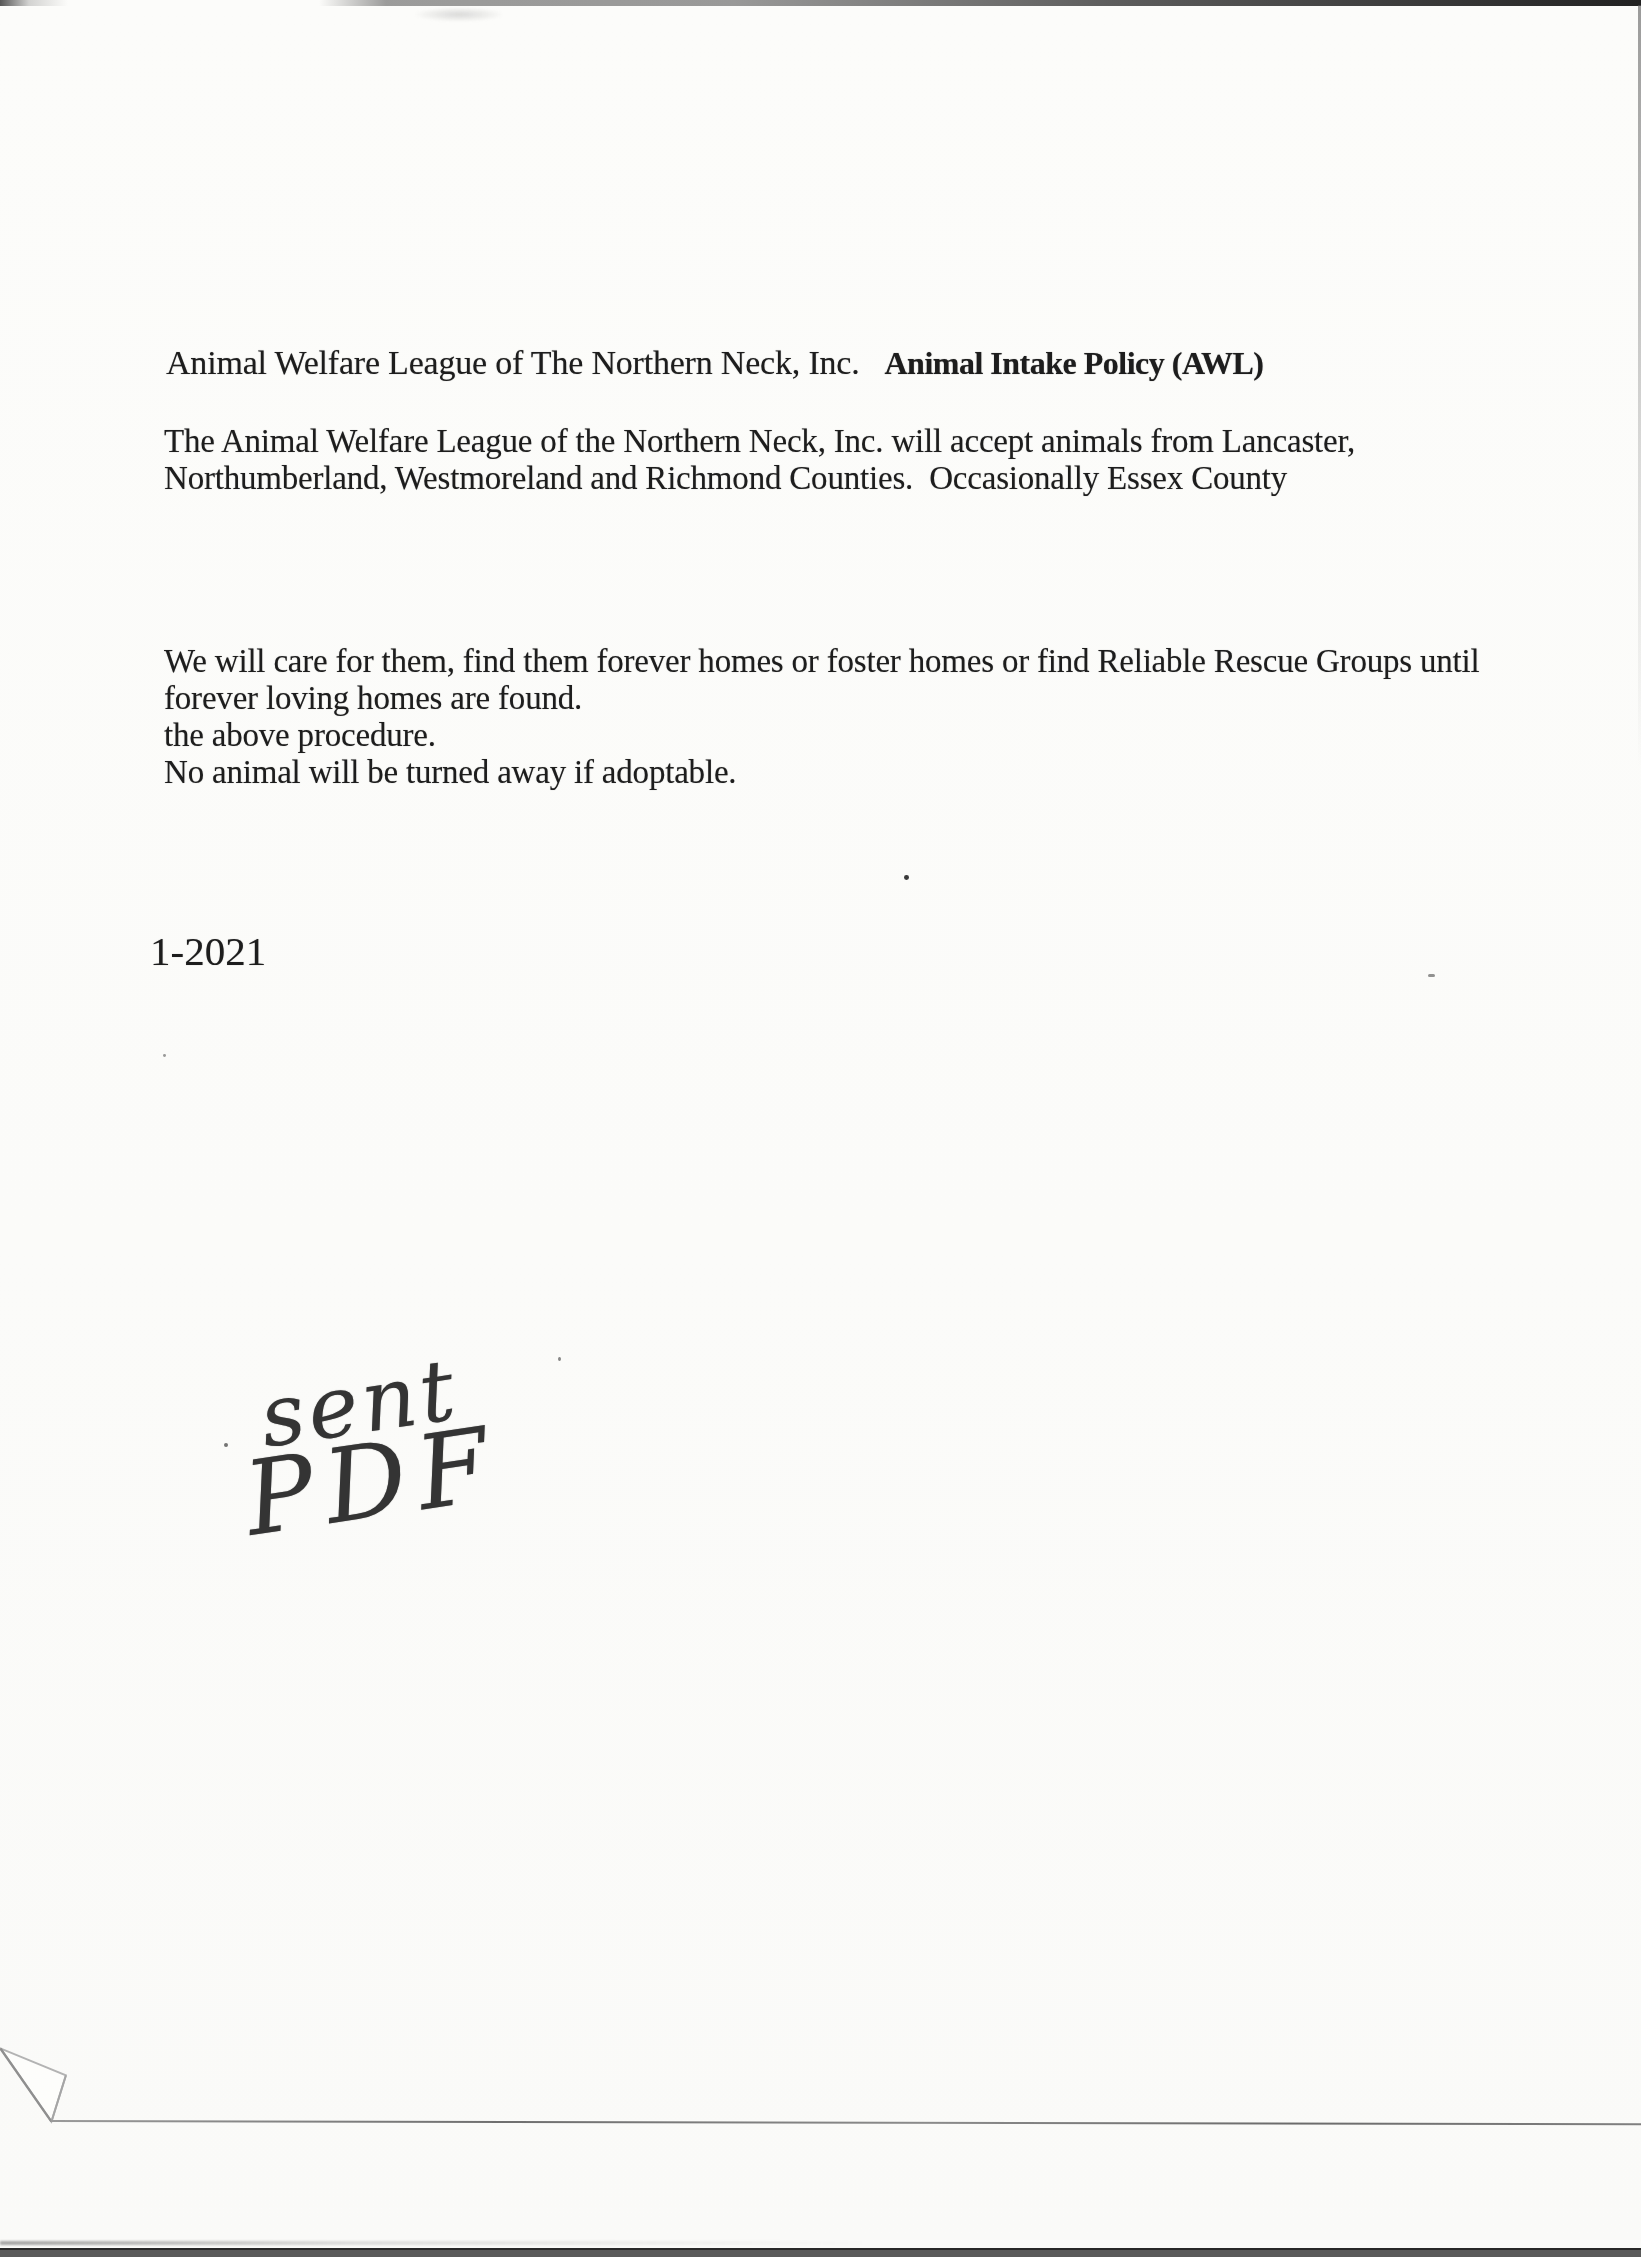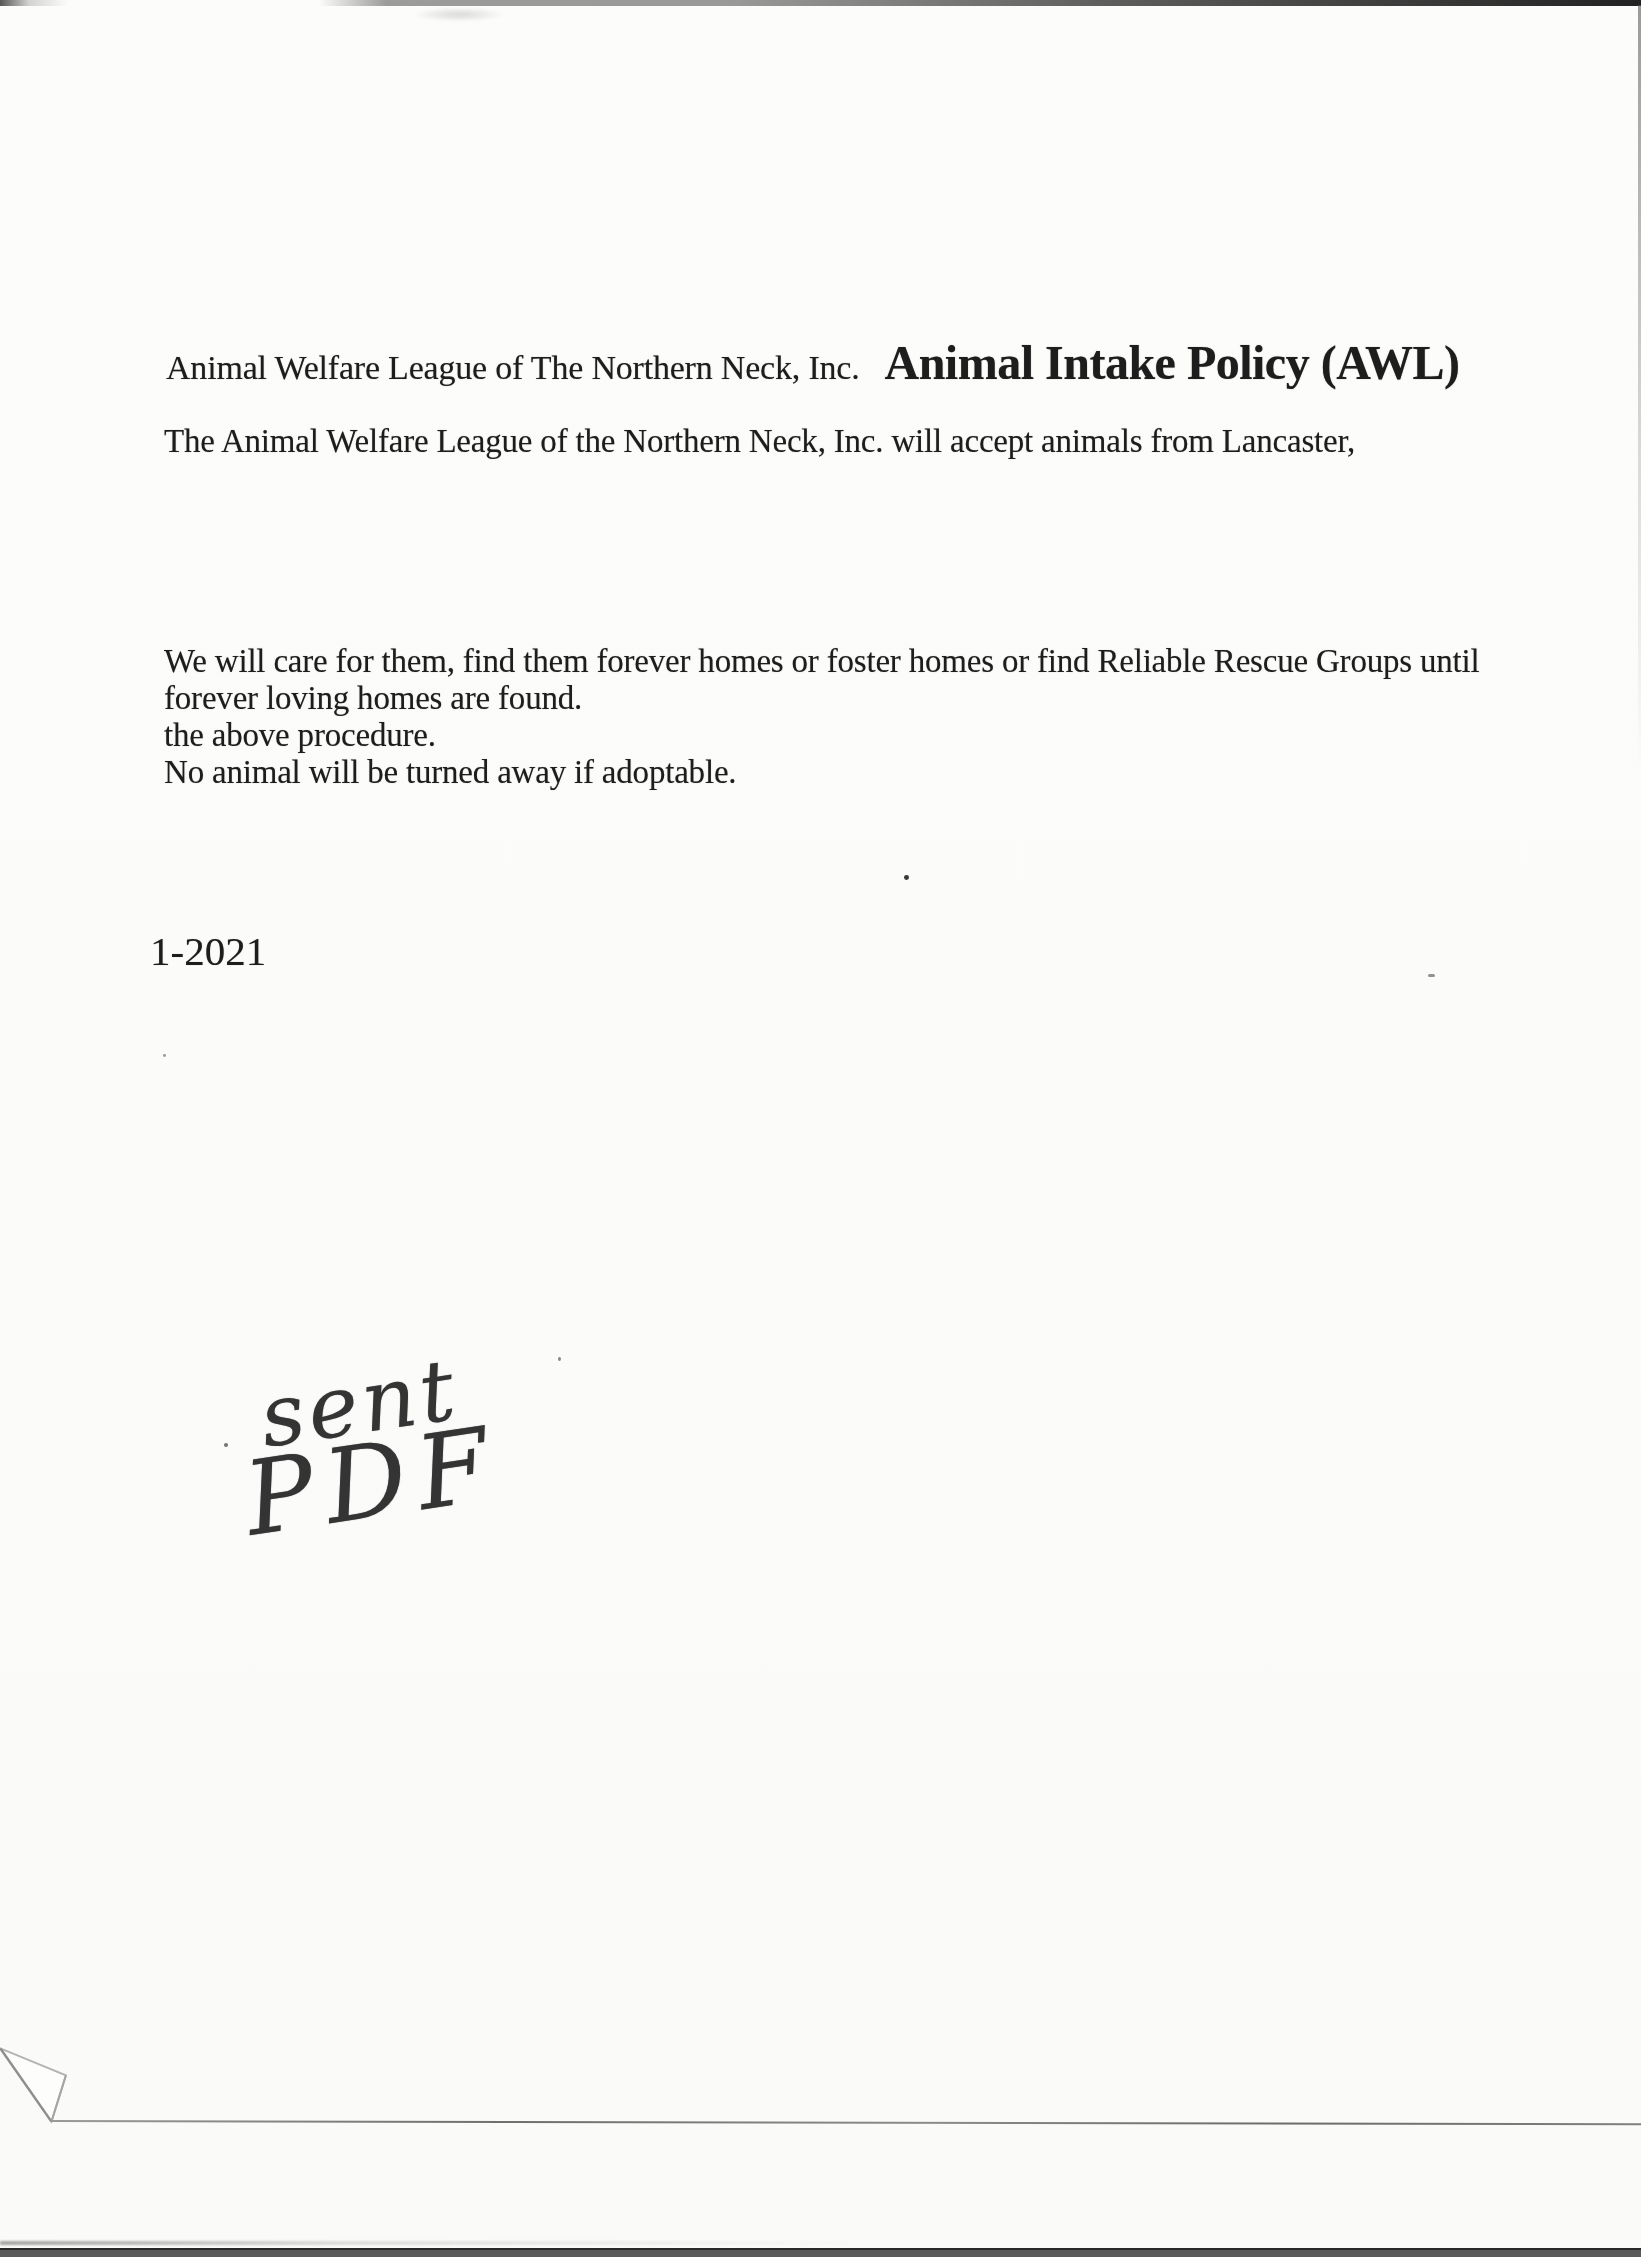--- a/index.html
+++ b/index.html
@@ -22,21 +22,21 @@
     top: 294px;
     line-height: 46px;
     white-space: pre;
   }
   .org {
     font-size: 34px;
     letter-spacing: -0.2px;
     text-shadow: 0 0 1px rgba(25,25,25,0.45);
   }
   .doc-title {
-    font-size: 48px;
+    font-size: 32px;
     font-weight: bold;
     letter-spacing: -0.5px;
     margin-left: 25px;
     text-shadow: 0 0 1px rgba(15,15,15,0.5);
   }
 
   .para {
     position: absolute;
     left: 164px;
     font-size: 33px;
@@ -149,20 +149,21 @@
   <div class="top-edge"></div>
   <div class="top-smudge"></div>
   <div class="right-edge"></div>
 
   <div class="title-line">
     <span class="org">Animal Welfare League of The Northern Neck, Inc.</span><span class="doc-title">Animal Intake Policy (AWL)</span>
   </div>
 
   <div class="para" style="top:423px">
     <div class="line">The Animal Welfare League of the Northern Neck, Inc. will accept animals from Lancaster,</div>
+    <div class="line">Northumberland, Westmoreland and Richmond Counties.  Occasionally Essex County</div>
   </div>
 
 
   <div class="para" style="top:643px">
     <div class="line">We will care for them, find them forever homes or foster homes or find Reliable Rescue Groups until</div>
     <div class="line">forever loving homes are found.</div>
     <div class="line">the above procedure.</div>
     <div class="line">No animal will be turned away if adoptable.</div>
   </div>
 

